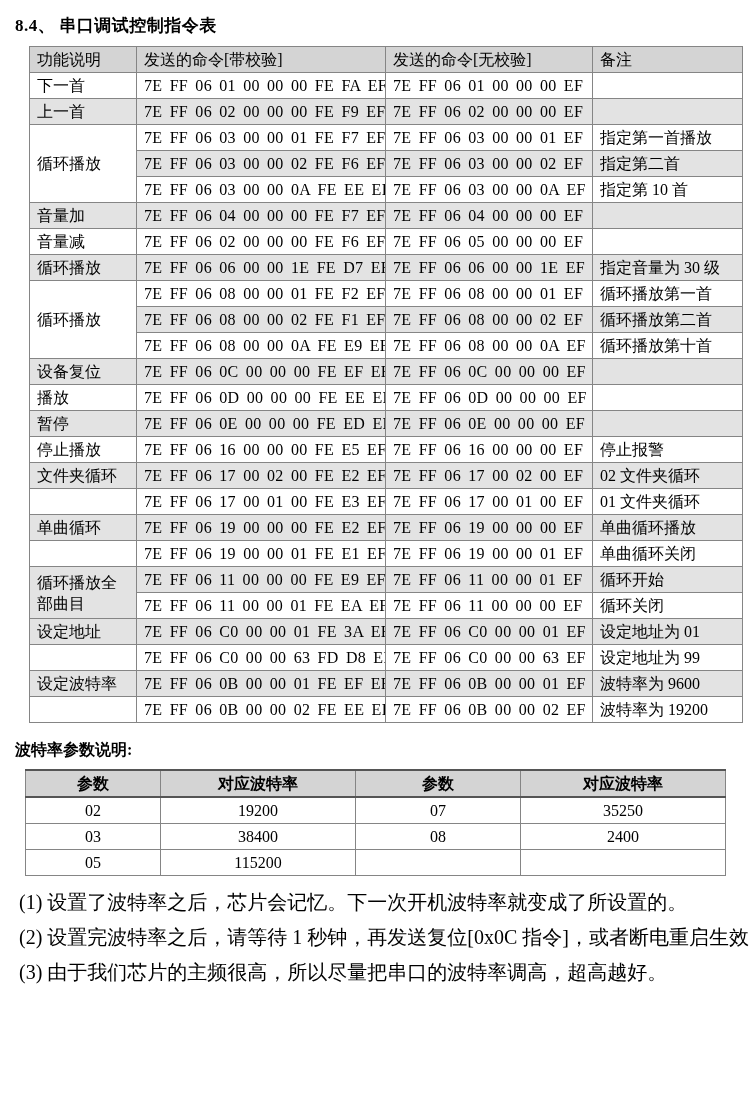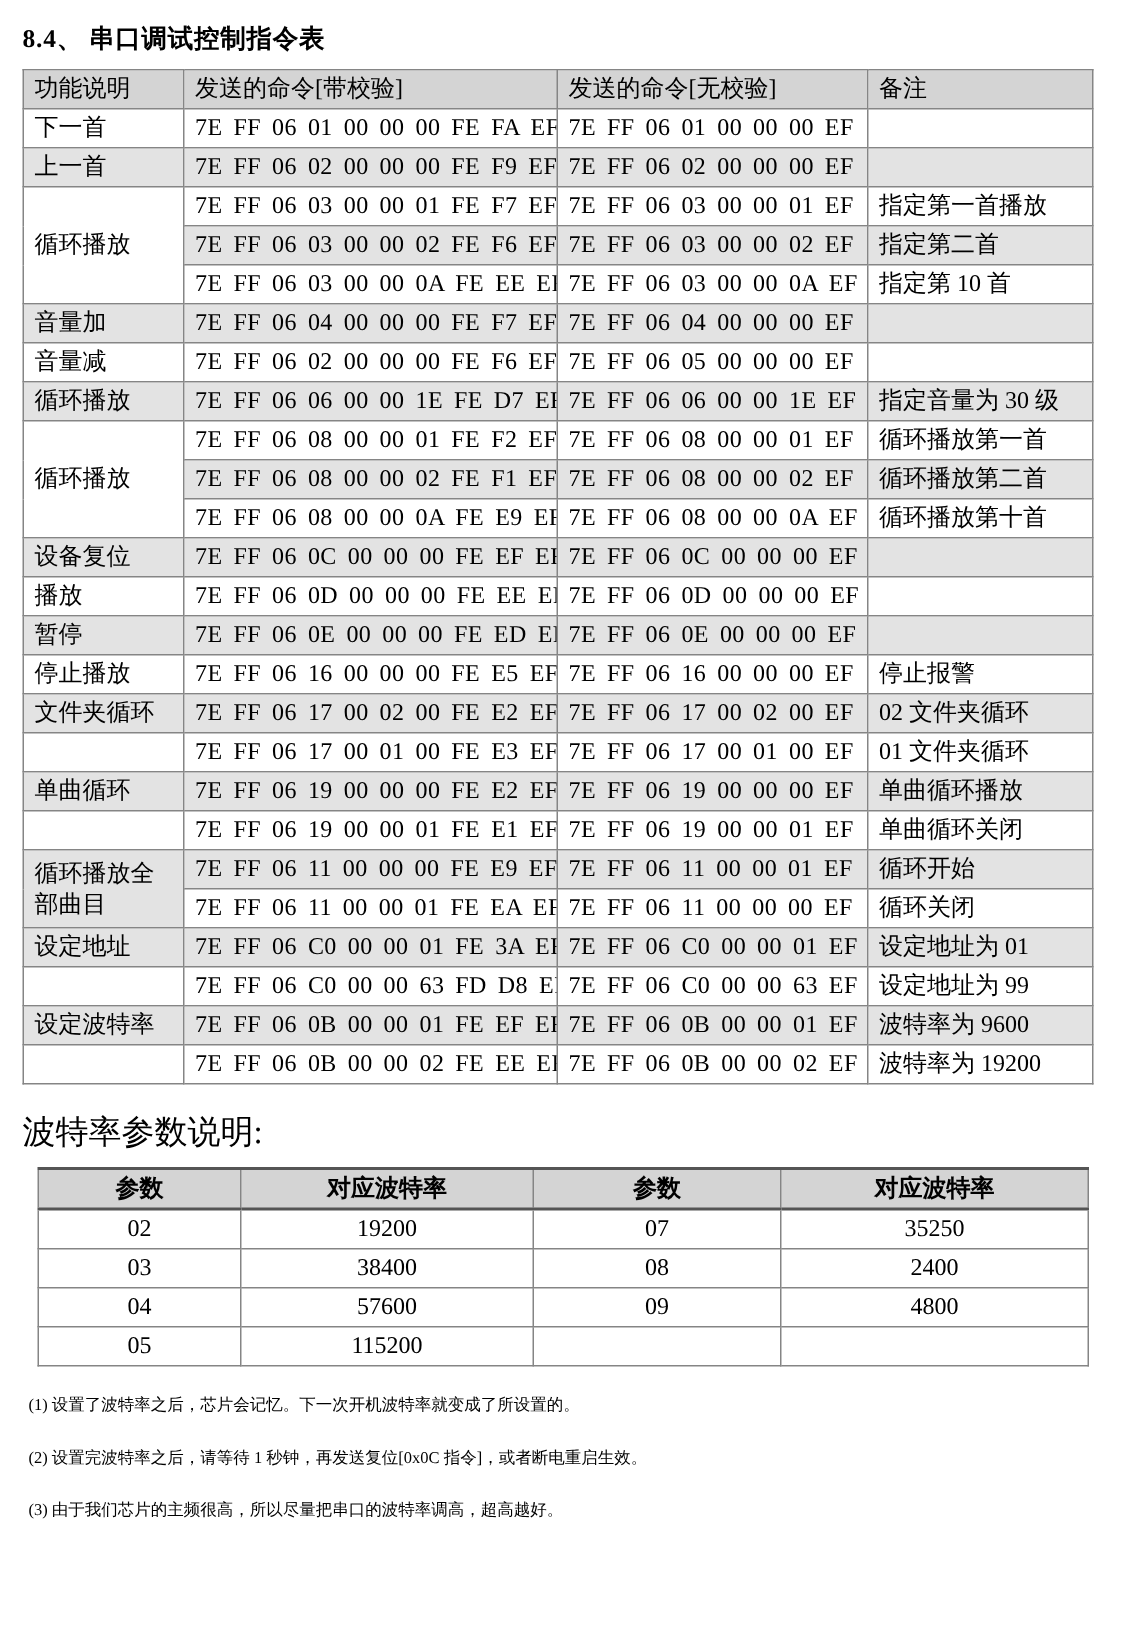--- a/index.html
+++ b/index.html
@@ -19,21 +19,21 @@
   .page { padding: 12px 22px 0 15px; }
 
   .doc-title {
     font-size: 17px;
     font-weight: bold;
     margin: 2px 0 9px 0;
     letter-spacing: 0.5px;
   }
   .doc-title .num { margin-right: 4px; }
 
-  table { border-collapse: collapse; table-layout: fixed; }
+  table { border-collapse: collapse; table-layout: fixed; margin-left: 14px; }
 
   .cmd-table { width: 713px; }
   .cmd-table th, .cmd-table td {
     border: 1px solid var(--border-c);
     padding: 2px 7px;
     font-size: 16px;
     font-weight: normal;
     text-align: left;
     height: 26px;
     line-height: 21px;
@@ -44,22 +44,22 @@
   .cmd-table tr.shade td { background: var(--stripe-bg); }
   .cmd-table td.cmd {
     white-space: nowrap;
     word-spacing: 3px;
     letter-spacing: 0.3px;
   }
   .cmd-table td.func { white-space: normal; }
   .cmd-table td.remark { white-space: nowrap; }
 
   .baud-heading {
-    font-size: 22px;
-    font-weight: normal;
+    font-size: 16px;
+    font-weight: bold;
     margin: 17px 0 8px 0;
   }
   .baud-table {
     width: 700px;
     margin-left: 10px;
     border-top: 2px solid var(--thick-c);
   }
   .baud-table th, .baud-table td {
     border: 1px solid var(--border-c);
     font-size: 16px;
@@ -70,21 +70,21 @@
   }
   .baud-table thead th {
     background: var(--header-bg);
     font-weight: bold;
     border-bottom: 2px solid var(--thick-c);
   }
 
   .notes { margin-top: 16px; padding-left: 4px; }
   .notes p {
     margin: 0 0 14px 0;
-    font-size: 11px;
+    font-size: 20px;
     line-height: 21px;
     white-space: nowrap;
   }
 </style>
 </head>
 <body>
 
 <div class="page">
 
   <h1 class="doc-title">
@@ -279,26 +279,20 @@
           <td class="">07</td>
           <td class="">35250</td>
         </tr>
         <tr>
           <td class="">03</td>
           <td class="">38400</td>
           <td class="">08</td>
           <td class="">2400</td>
         </tr>
         <tr>
-          <td class="">04</td>
-          <td class="">57600</td>
-          <td class="">09</td>
-          <td class="">4800</td>
-        </tr>
-        <tr>
           <td class="">05</td>
           <td class="">115200</td>
           <td class=""></td>
           <td class=""></td>
         </tr>
       </tbody>
   </table>
 
   <div class="notes">
     <p>(1) 设置了波特率之后，芯片会记忆。下一次开机波特率就变成了所设置的。</p>

